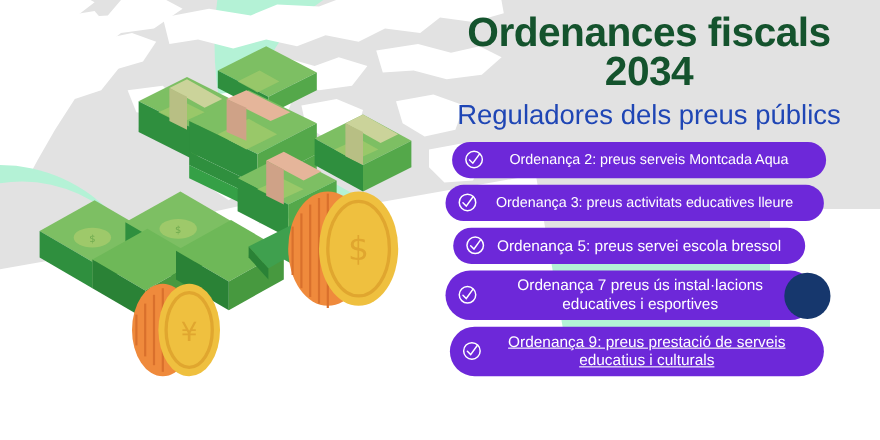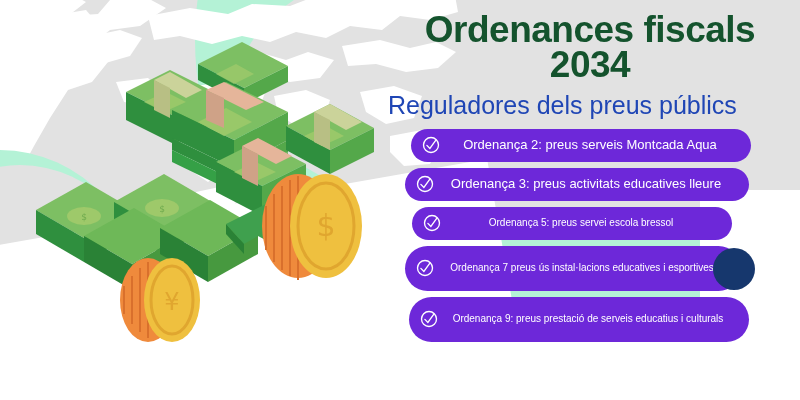--- a/index.html
+++ b/index.html
@@ -99,20 +99,21 @@
     color: #14532d;
     font-weight: bold;
     font-size: 37px;
     line-height: 0.95;
     letter-spacing: -0.5px;
   }
   .title .line2 { display: block; }
 
   .subtitle {
     margin: 10px 0 0 0;
+    text-align: center;
     color: #1f46b5;
     font-weight: normal;
     font-size: 25px;
     line-height: 1.1;
   }
 
   .pill-list {
     list-style: none;
     margin: 9px 0 0 0;
     padding: 0;
@@ -128,21 +129,21 @@
     border-radius: 999px;
     margin-bottom: 6px;
     min-height: 33px;
     padding: 4px 14px 4px 11px;
     z-index: 2;
   }
   .pill-w1 { width: 340px; margin-left: 23px; }
   .pill-w2 { width: 344px; margin-left: 17px; }
   .pill-w3 { width: 320px; margin-left: 24px; }
   .pill-w4 { width: 336px; margin-left: 17px; min-height: 45px; }
-  .pill-w5 { width: 340px; margin-left: 21px; min-height: 45px; }
+  .pill-w5 { width: 340px; margin-left: 21px; min-height: 45px; text-decoration: underline; }
 
   .pill-shadow {
     position: absolute;
     right: -14px;
     top: 2px;
     width: 42px;
     height: 42px;
     border-radius: 50%;
     background: #16376d;
     z-index: 1;
@@ -151,21 +152,21 @@
   .check-icon {
     flex: 0 0 auto;
     width: 18px;
     height: 18px;
     margin-right: 7px;
     display: block;
   }
   .pill-text {
     flex: 1 1 auto;
     text-align: center;
-    font-size: 10px;
+    font-size: 14px;
     line-height: 1.25;
     color: #ffffff;
     padding-right: 4px;
   }
   .pill-w1 .pill-text,
   .pill-w2 .pill-text { font-size: 13px; }
 </style>
 </head>
 <body>
 

